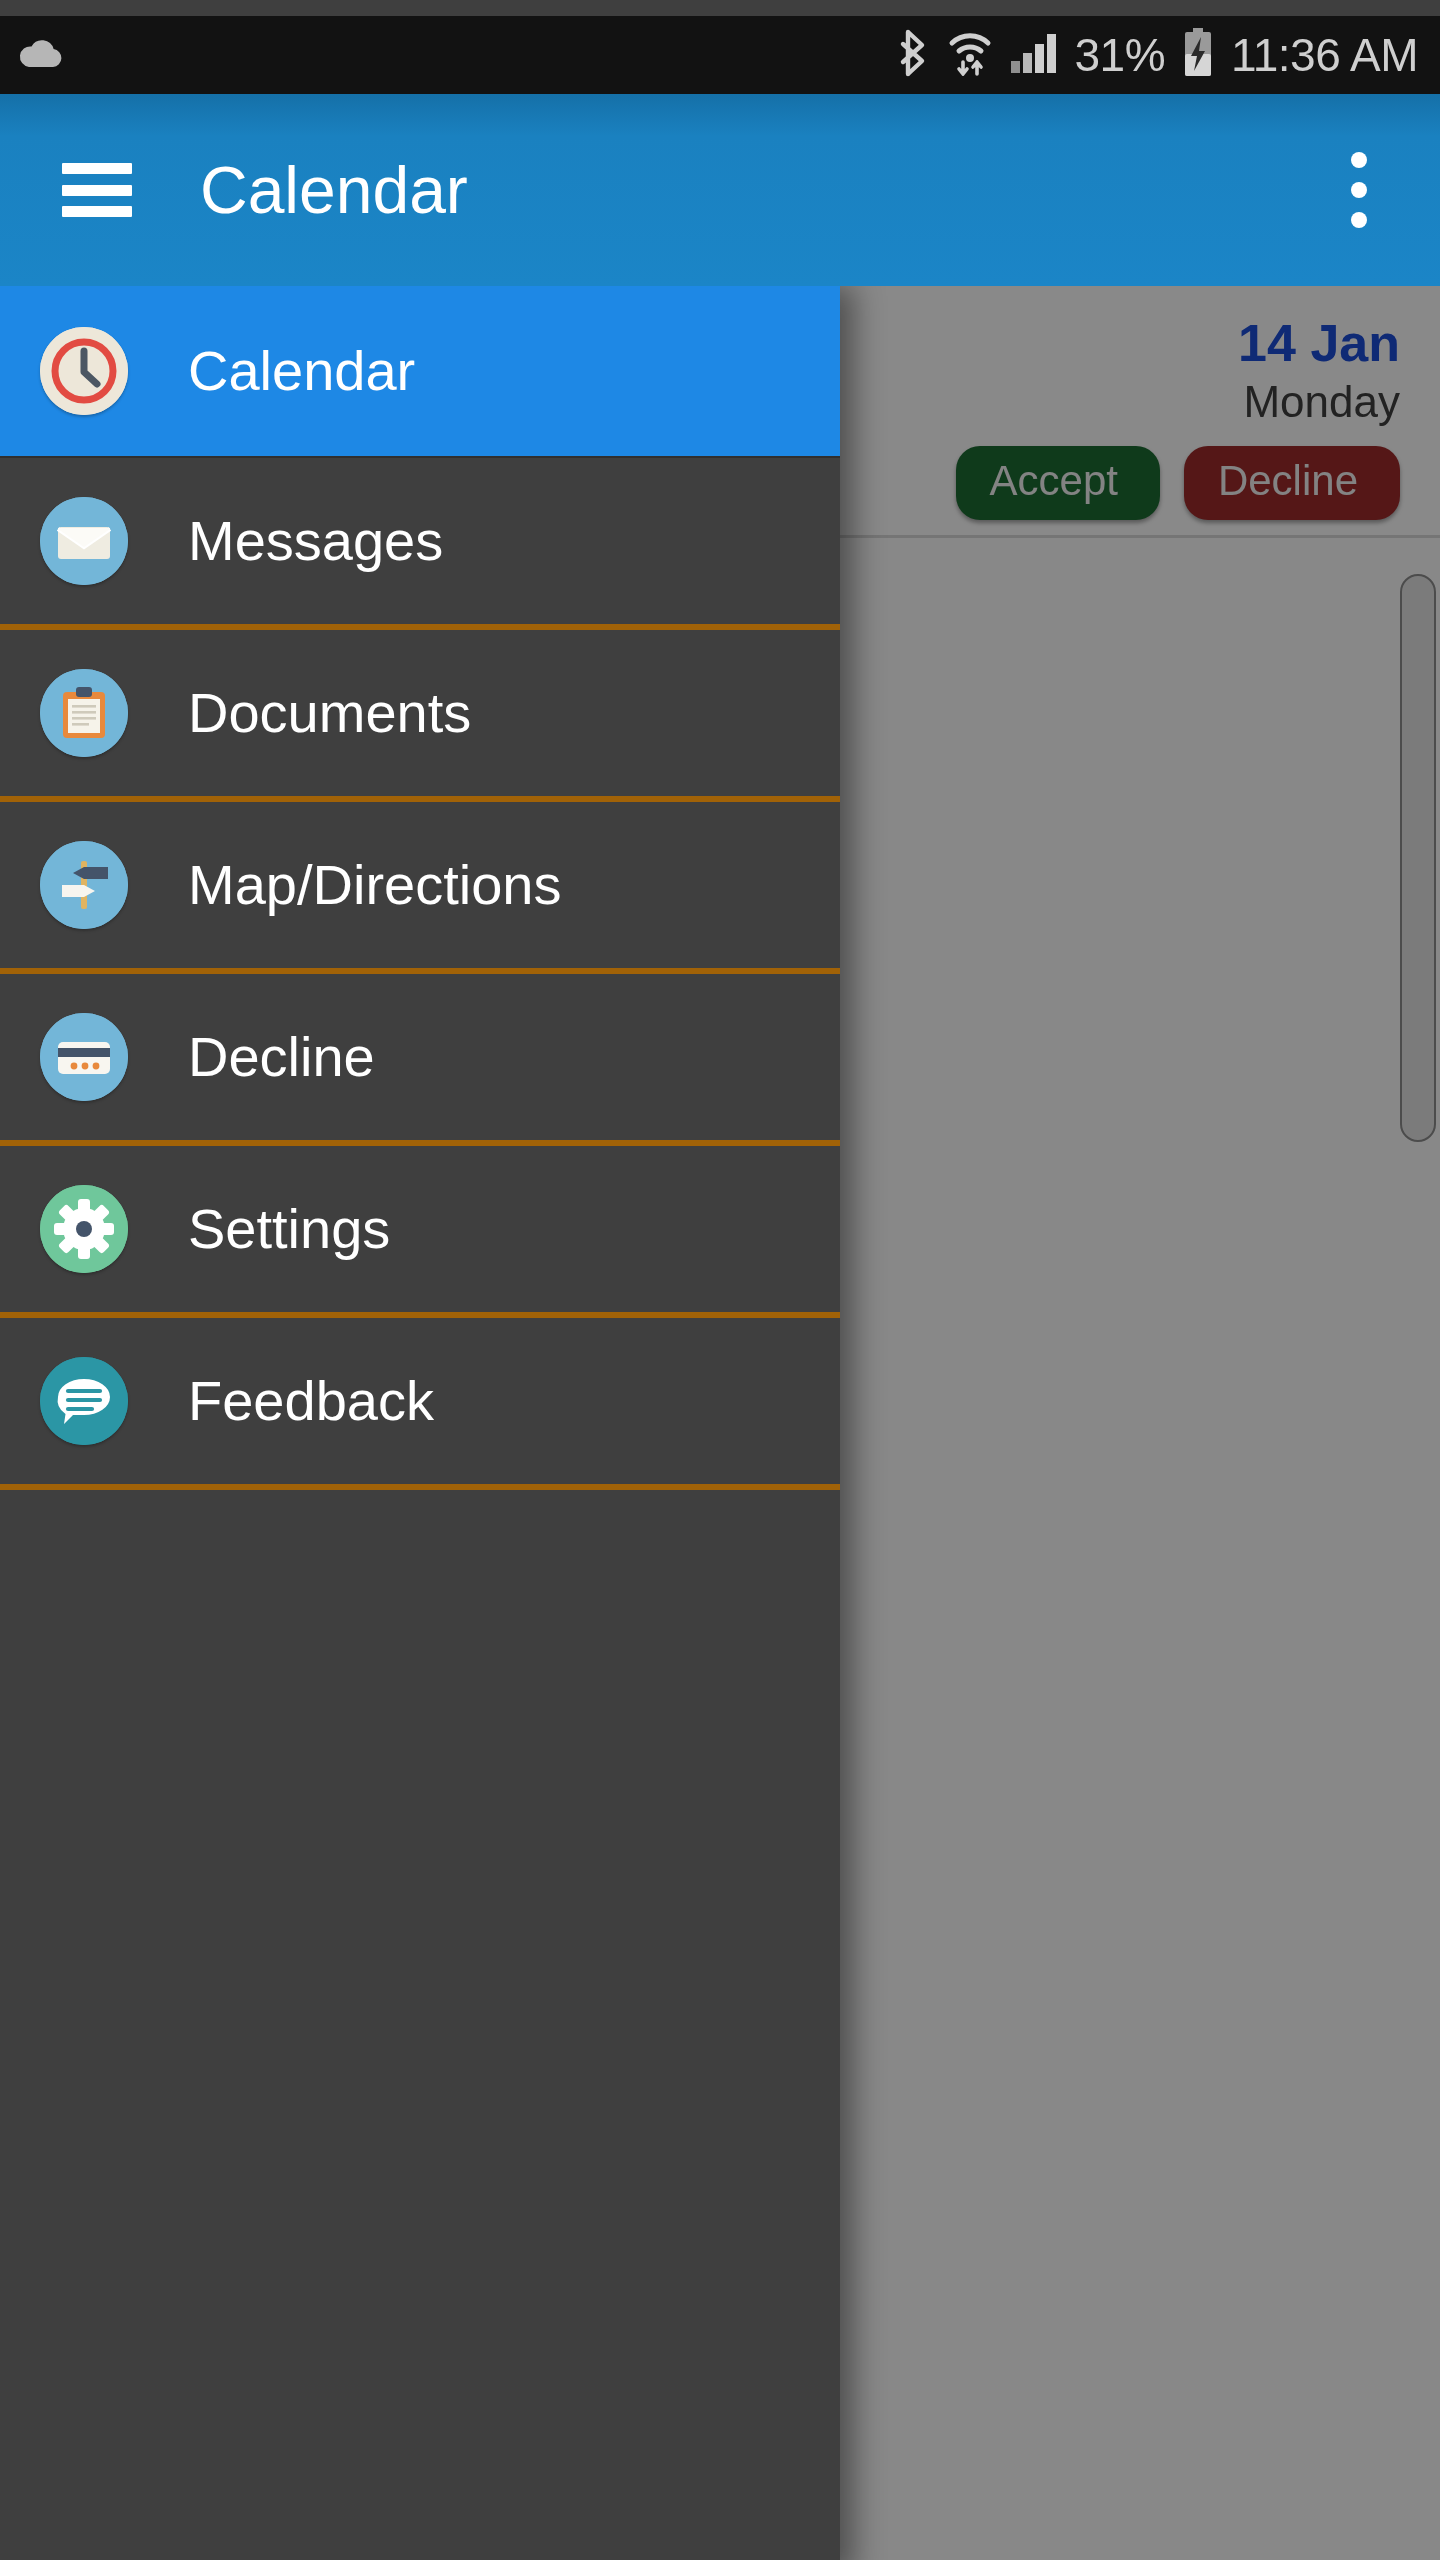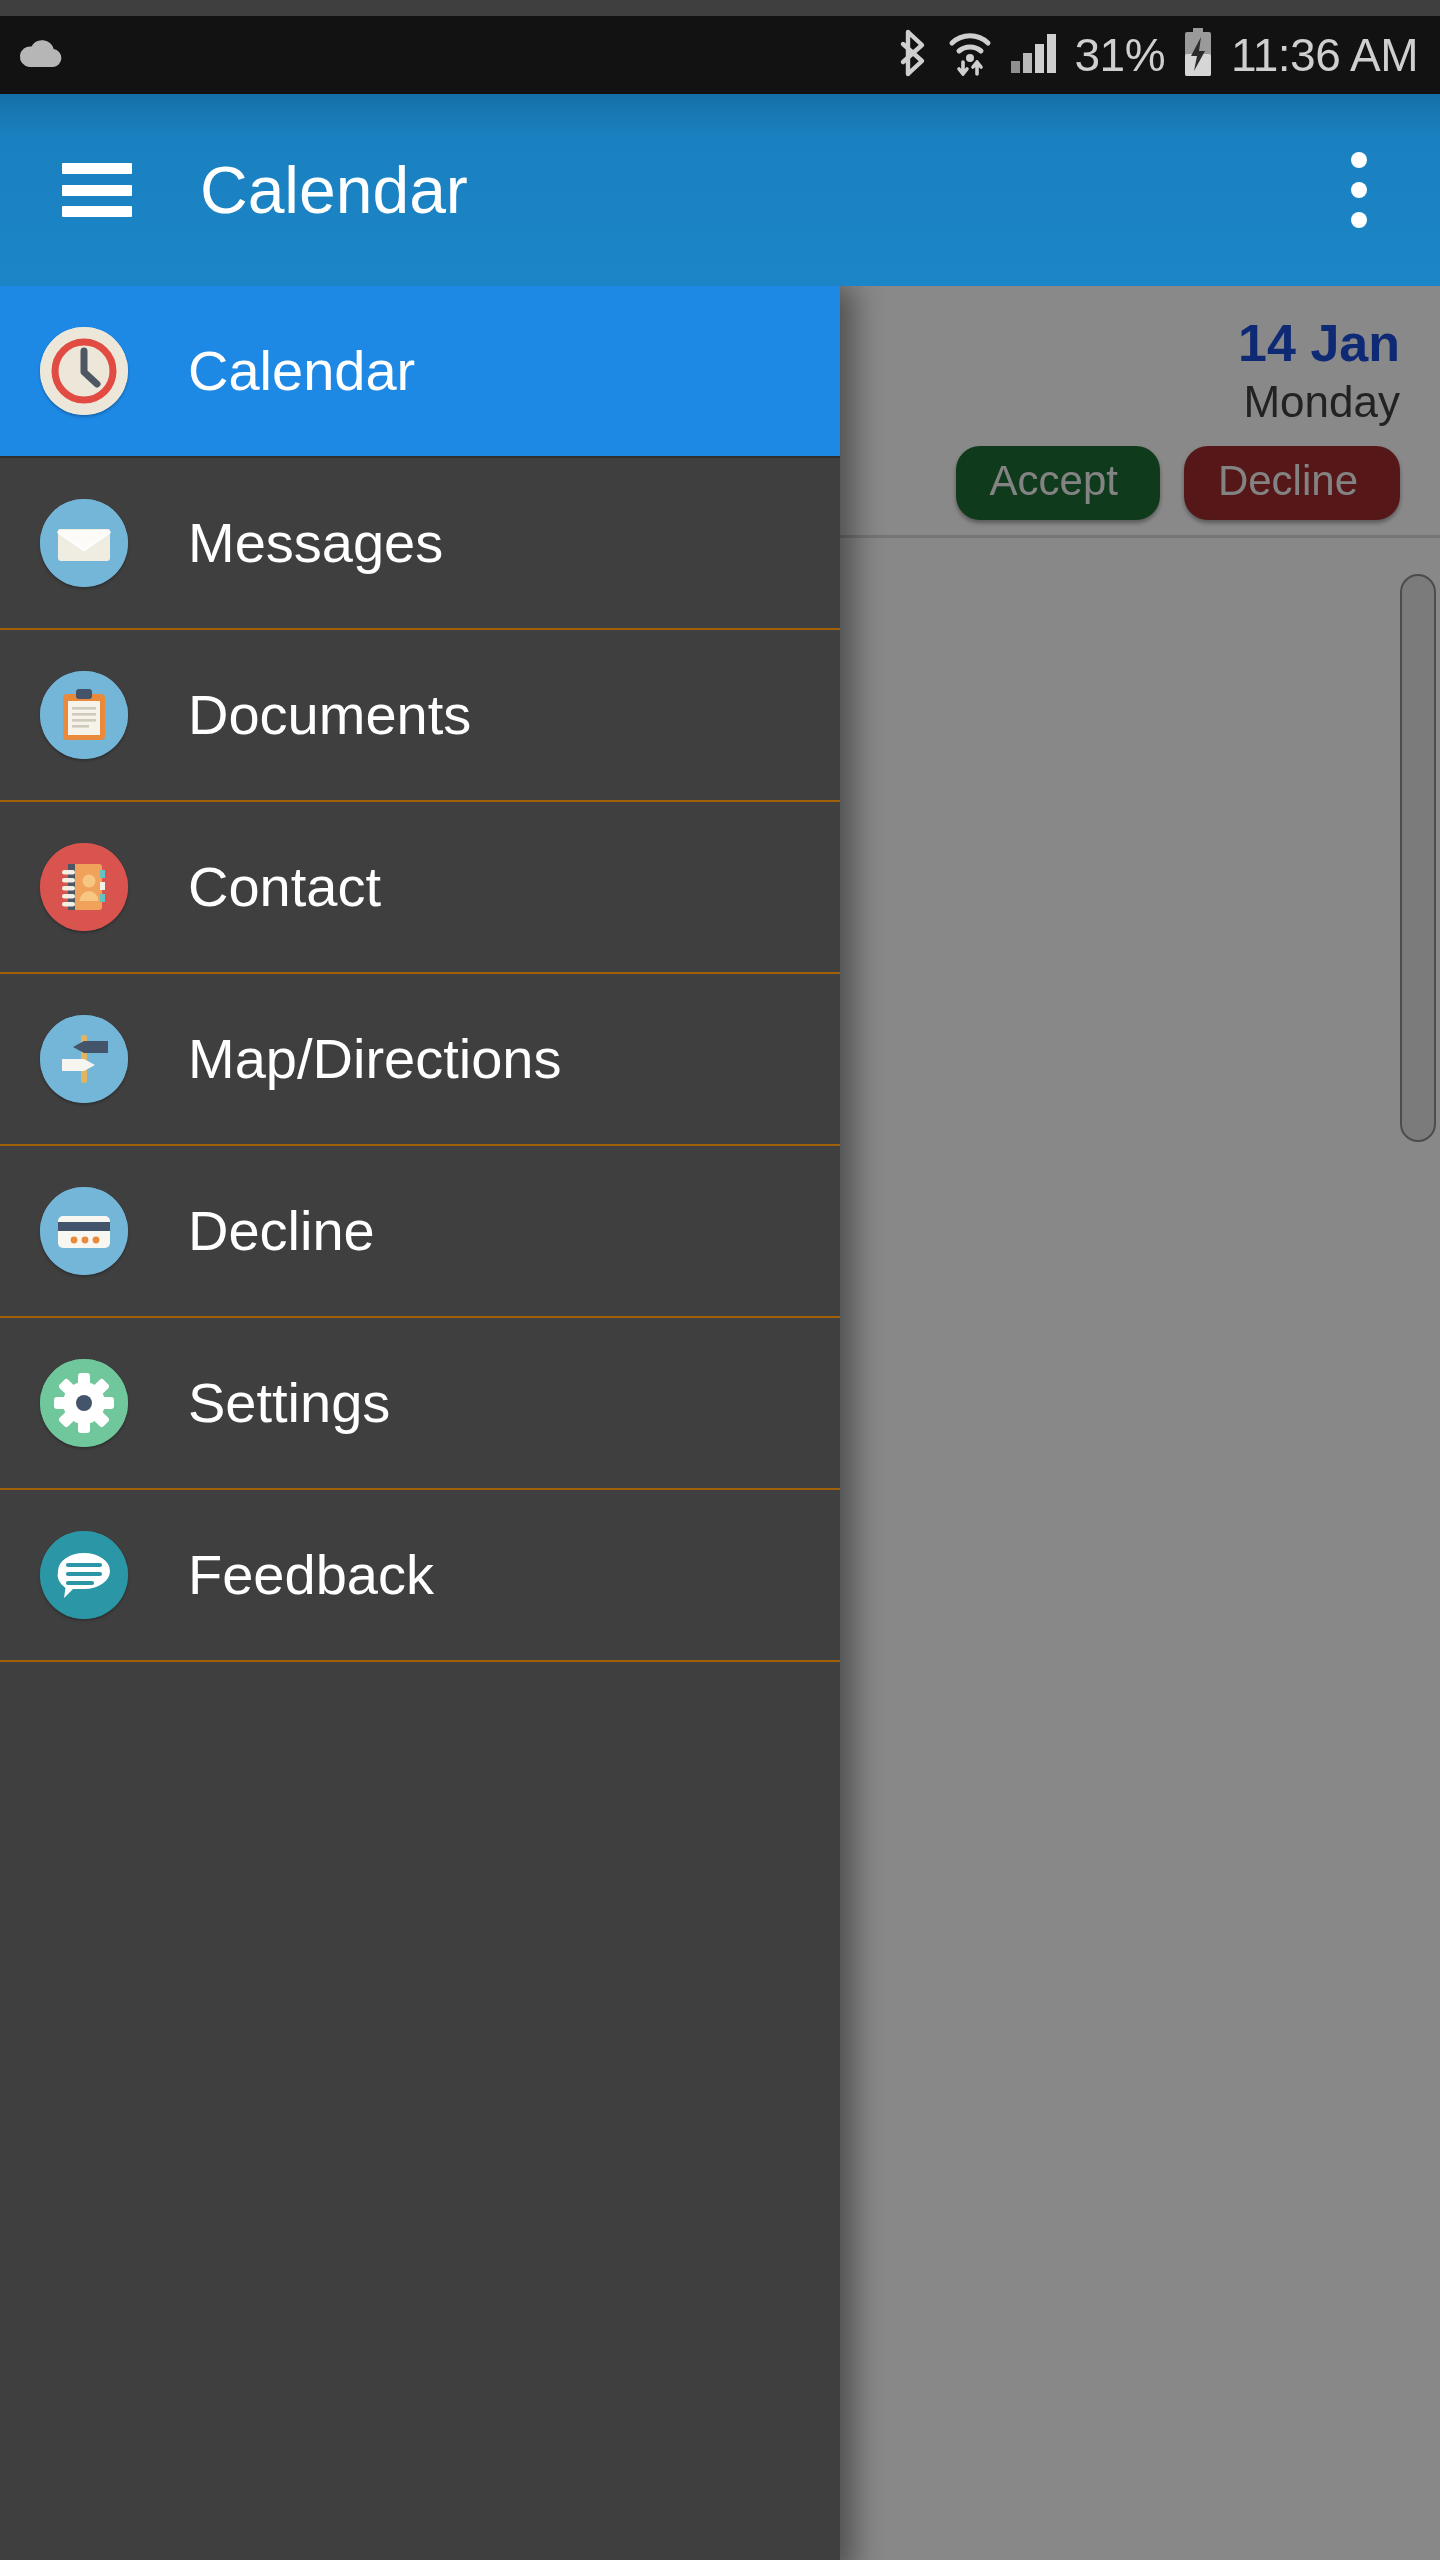--- a/index.html
+++ b/index.html
@@ -182,21 +182,21 @@
     background: #3f3f3f;
     z-index: 3;
     box-shadow: 14px 0 28px rgba(0,0,0,0.42);
   }
   .drawer-item {
     position: relative;
     height: 172px;
     display: flex;
     align-items: center;
     padding-left: 40px;
-    border-bottom: 2px solid #a16207;
+    border-bottom: 6px solid #a16207;
     cursor: pointer;
     background: #3f3f3f;
   }
   .drawer-item.active {
     background: #1e88e5;
     border-bottom: 2px solid #2f2f2f;
   }
   .drawer-icon {
     width: 88px; height: 88px;
     border-radius: 50%;
@@ -341,42 +341,20 @@
             <rect x="32" y="36" width="24" height="2.6"></rect>
             <rect x="32" y="42" width="24" height="2.6"></rect>
             <rect x="32" y="48" width="24" height="2.6"></rect>
             <rect x="32" y="54" width="17" height="2.6"></rect>
           </g>
         </svg>
       </span>
       <span class="drawer-label">Documents</span>
     </div>
 
-    <div class="drawer-item">
-      <span class="drawer-icon" style="background:#d9534f;">
-        <svg width="88" height="88" viewBox="0 0 88 88">
-          <circle cx="44" cy="44" r="44" fill="#d9534f"></circle>
-          <rect x="28" y="21" width="34" height="46" rx="3" fill="#f0a15a"></rect>
-          <rect x="28" y="21" width="7" height="46" fill="#4c5763"></rect>
-          <rect x="60" y="27" width="5" height="8" fill="#65c2c2"></rect>
-          <rect x="60" y="39" width="5" height="8" fill="#f3f0e6"></rect>
-          <rect x="60" y="51" width="5" height="8" fill="#65c2c2"></rect>
-          <g fill="#f3efe2">
-            <rect x="22" y="27" width="13" height="4.4" rx="2.2"></rect>
-            <rect x="22" y="35" width="13" height="4.4" rx="2.2"></rect>
-            <rect x="22" y="43" width="13" height="4.4" rx="2.2"></rect>
-            <rect x="22" y="51" width="13" height="4.4" rx="2.2"></rect>
-            <rect x="22" y="59" width="13" height="4.4" rx="2.2"></rect>
-          </g>
-          <circle cx="49" cy="38" r="6.5" fill="#f7c680"></circle>
-          <path d="M39.5 58 a9.5 10 0 0 1 19 0 z" fill="#f7c680"></path>
-        </svg>
-      </span>
-      <span class="drawer-label">Contact</span>
-    </div>
 
     <div class="drawer-item">
       <span class="drawer-icon" style="background:#73b6d8;">
         <svg width="88" height="88" viewBox="0 0 88 88">
           <circle cx="44" cy="44" r="44" fill="#73b6d8"></circle>
           <rect x="41" y="20" width="6" height="48" rx="2" fill="#e0b461"></rect>
           <path d="M44 26 L68 26 L68 38 L44 38 L33 32 Z" fill="#44546a"></path>
           <path d="M44 44 L22 44 L22 56 L44 56 L55 50 Z" fill="#f7f5ef"></path>
         </svg>
       </span>

